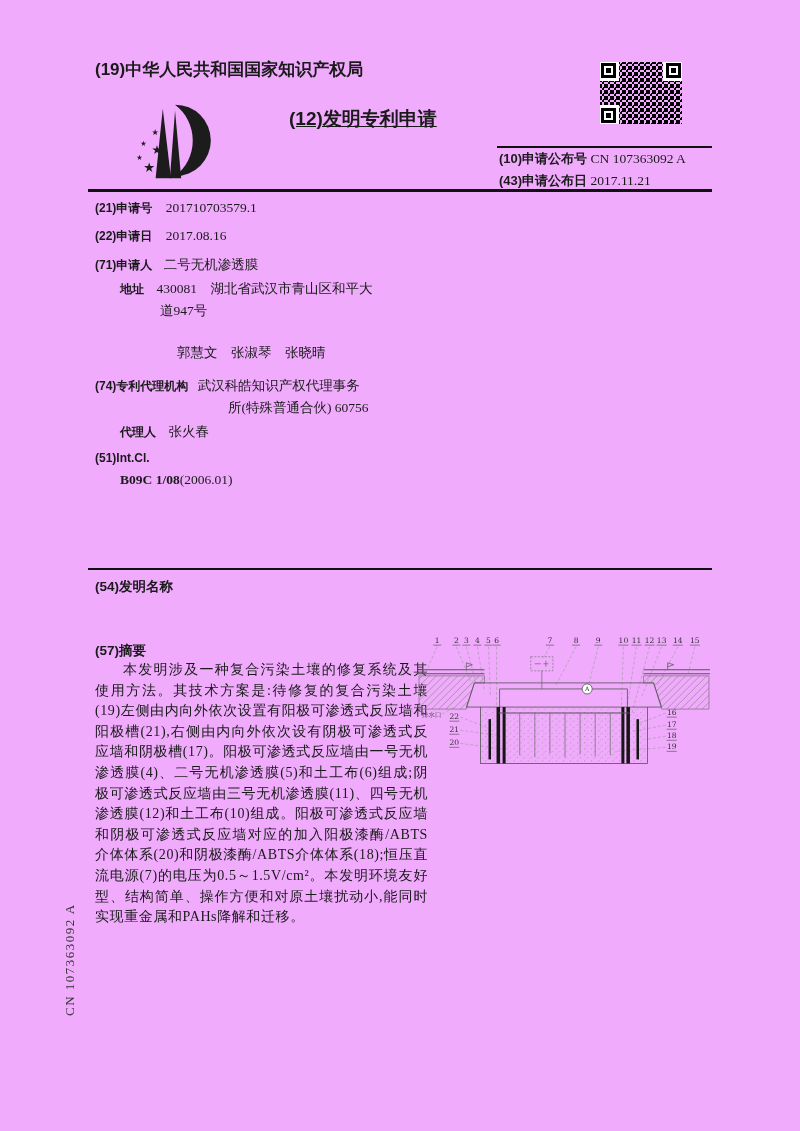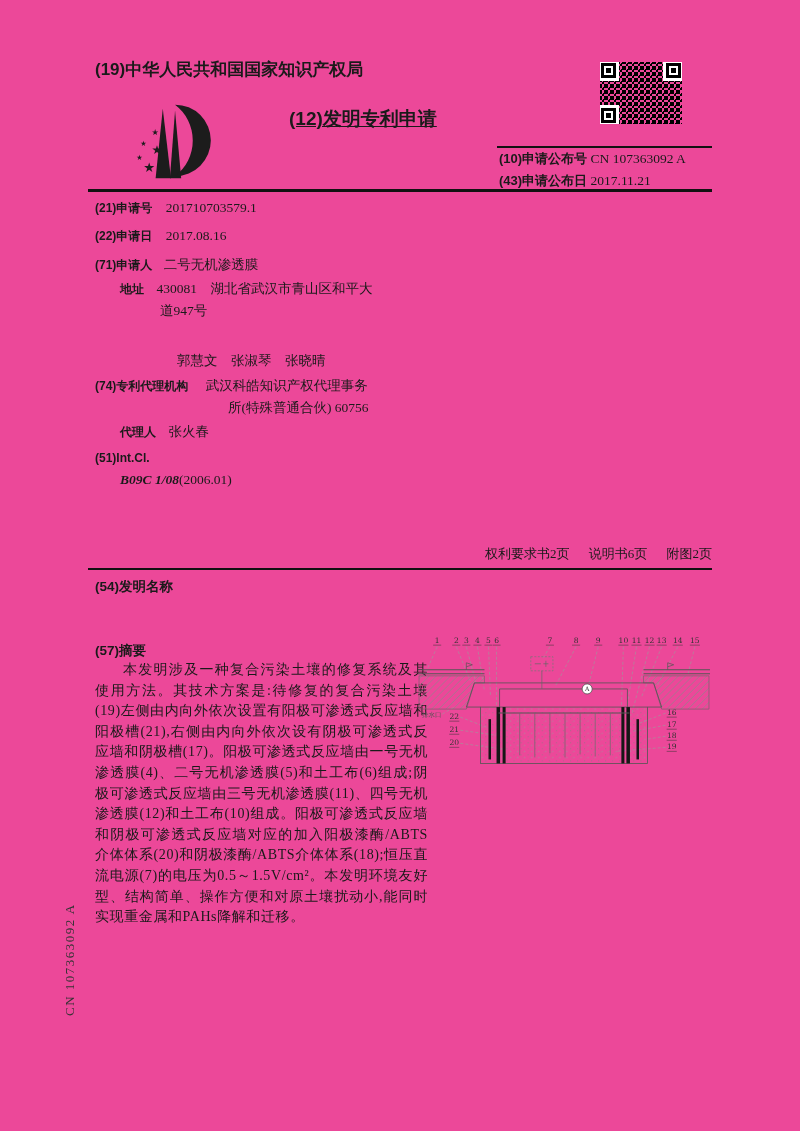--- a/index.html
+++ b/index.html
@@ -1,16 +1,16 @@
 <!DOCTYPE html>
 <html><head>
 <meta charset="utf-8">
 <style>
   html,body{margin:0;padding:0;background:#fff;}
-  .page{position:relative;width:800px;height:1131px;background:#ec4899;
+  .page{position:relative;width:800px;height:1131px;background:#f0abfc;
         font-family:"Liberation Serif",serif;color:#1a1a1a;overflow:hidden;}
   .abs{position:absolute;}
   .lbl{font-family:"Liberation Sans",sans-serif;font-weight:700;}
   .val{font-family:"Liberation Serif",serif;font-weight:400;}
   .office{left:95px;top:58px;font-size:17px;}
   .doctype{left:289px;top:106px;font-size:19px;text-decoration:underline;}
   .qr{left:600px;top:62px;width:82px;height:62px;}
   .logo{left:127px;top:100px;width:92px;height:88px;}
   .rule{background:#111;}
   .rule-right-top{left:497px;top:146px;width:215px;height:2px;}
@@ -21,21 +21,21 @@
   .row{font-size:13.5px;white-space:nowrap;}
   .row .lbl{font-size:12px;}
   .pages{top:545px;right:88px;font-size:13px;white-space:nowrap;}
   .pages span{margin-left:16px;}
   .titleblk{left:95px;top:598px;width:334px;font-size:15px;line-height:22px;text-indent:2em;}
   .abstract{left:95px;top:660px;width:333px;font-size:14px;line-height:20.6px;
             text-align:justify;text-indent:2em;letter-spacing:0.6px;}
   .fig{left:414px;top:626px;width:300px;height:142px;}
   .sidecode{left:62px;top:1016px;transform:rotate(-90deg);transform-origin:0 0;
             font-size:13px;letter-spacing:1.5px;color:#333;white-space:nowrap;}
-  .itcl{font-style:italic;font-weight:700;}
+  .itcl{font-weight:700;}
   svg text{font-family:"DejaVu Serif",serif;}
 </style>
 </head>
 <body>
 
 <div class="page">
 
   <div class="abs office lbl">(19)中华人民共和国国家知识产权局</div>
 
   <svg class="abs logo" viewBox="0 0 90 85">
@@ -103,44 +103,39 @@
   <div class="abs row" style="left:95px;top:256px;">
     <span class="lbl">(71)申请人</span>
     <span class="val" style="margin-left:8px;">二号无机渗透膜</span>
   </div>
   <div class="abs row" style="left:120px;top:280px;">
     <span class="lbl">地址</span>
     <span class="val" style="margin-left:9px;">430081　湖北省武汉市青山区和平大</span>
   </div>
   <div class="abs row val" style="left:160px;top:302px;">道947号</div>
 
-  <div class="abs row val" style="left:177px;top:352px;">郭慧文　张淑琴　张晓晴</div>
+  <div class="abs row val" style="left:177px;top:344px;">郭慧文　张淑琴　张晓晴</div>
 
   <div class="abs row" style="left:95px;top:377px;">
     <span class="lbl">(74)专利代理机构</span>
-    <span class="val" style="margin-left:14px;">武汉科皓知识产权代理事务</span>
+    <span class="val" style="margin-left:6px;">武汉科皓知识产权代理事务</span>
   </div>
   <div class="abs row val" style="left:228px;top:399px;">所(特殊普通合伙)  60756</div>
   <div class="abs row" style="left:120px;top:423px;">
     <span class="lbl">代理人</span>
     <span class="val" style="margin-left:9px;">张火春</span>
   </div>
 
   <div class="abs row" style="left:95px;top:450px;">
     <span class="lbl">(51)Int.Cl.</span>
   </div>
   <div class="abs row" style="left:120px;top:472px;">
     <span class="val itcl">B09C 1/08</span><span class="val">(2006.01)</span>
   </div>
 
-  <div class="abs pages val">
-    <span>权利要求书2页</span>
-    <span>说明书6页</span>
-    <span>附图2页</span>
-  </div>
 
   <div class="abs rule rule-mid"></div>
 
   <div class="abs lbl" style="left:95px;top:578px;font-size:13.5px;">(54)发明名称</div>
   <div class="abs lbl" style="left:95px;top:642px;font-size:13.5px;">(57)摘要</div>
   <div class="abs abstract val">本发明涉及一种复合污染土壤的修复系统及其使用方法。其技术方案是:待修复的复合污染土壤(19)左侧由内向外依次设置有阳极可渗透式反应墙和阳极槽(21),右侧由内向外依次设有阴极可渗透式反应墙和阴极槽(17)。阳极可渗透式反应墙由一号无机渗透膜(4)、二号无机渗透膜(5)和土工布(6)组成;阴极可渗透式反应墙由三号无机渗透膜(11)、四号无机渗透膜(12)和土工布(10)组成。阳极可渗透式反应墙和阴极可渗透式反应墙对应的加入阳极漆酶/ABTS介体体系(20)和阴极漆酶/ABTS介体体系(18);恒压直流电源(7)的电压为0.5～1.5V/cm²。本发明环境友好型、结构简单、操作方便和对原土壤扰动小,能同时实现重金属和PAHs降解和迁移。</div>
 
   <svg class="abs fig" viewBox="0 0 298 140">
     <defs>
       <pattern id="hatch" width="5" height="5" patternUnits="userSpaceOnUse" patternTransform="rotate(45)">

